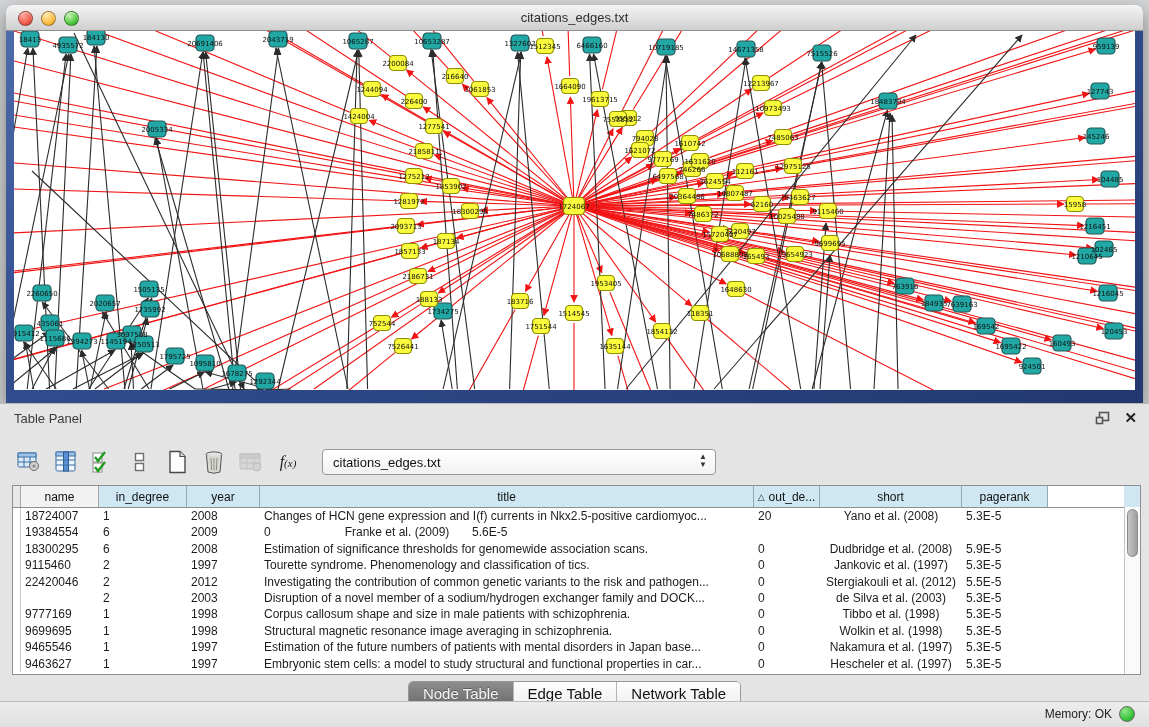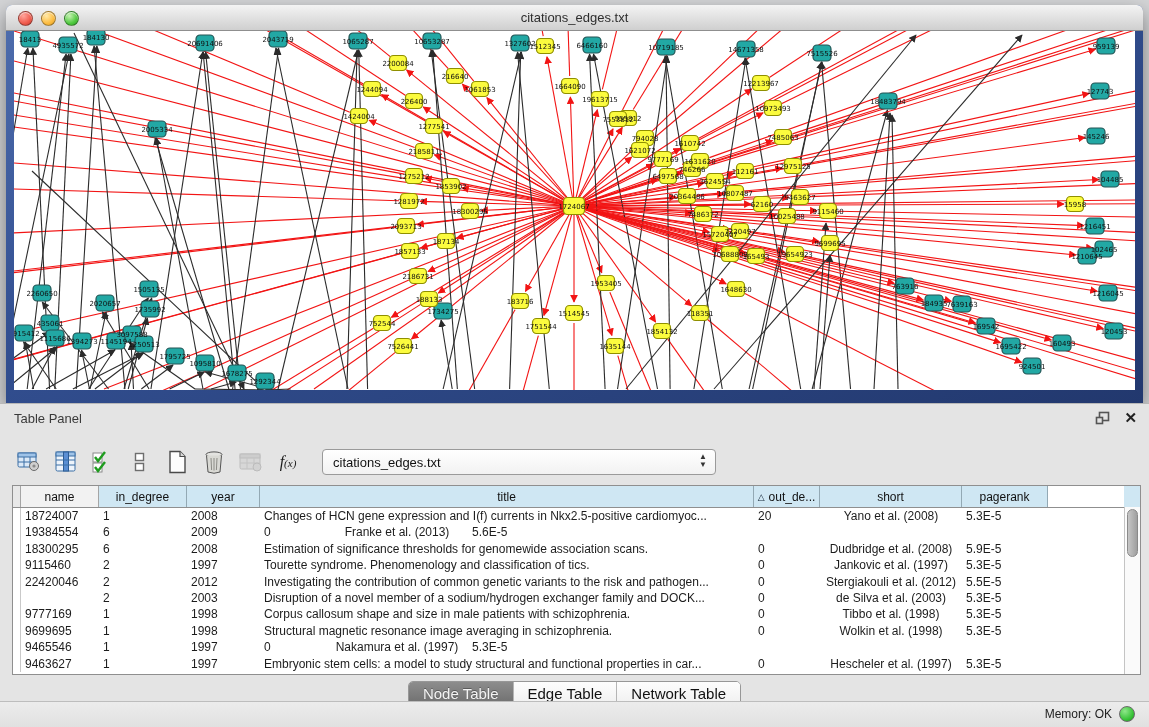--- a/index.html
+++ b/index.html
@@ -646,21 +646,21 @@
             <div class="td c-outdeg" style="width: 66px;">20</div>
             <div class="td c-short" style="width: 142px;">Yano et al. (2008)</div>
             <div class="td c-pagerank" style="width: 86px;">5.3E-5</div>
           </div>
           <div class="tr">
             <div class="td gutter" style="width: 8px;"></div>
             <div class="td c-name" style="width: 78px;">19384554</div>
             <div class="td c-indeg" style="width: 88px;">6</div>
             <div class="td c-year" style="width: 73px;">2009</div>
             <div class="td c-outdeg" style="width: 66px;">0</div>
-            <div class="td c-short" style="width: 142px;">Franke et al. (2013)</div>
+            <div class="td c-short" style="width: 142px;">Franke et al. (2009)</div>
             <div class="td c-pagerank" style="width: 86px;">5.6E-5</div>
           </div>
           <div class="tr">
             <div class="td gutter" style="width: 8px;"></div>
             <div class="td c-name" style="width: 78px;">18300295</div>
             <div class="td c-indeg" style="width: 88px;">6</div>
             <div class="td c-year" style="width: 73px;">2008</div>
             <div class="td c-title" style="width: 494px;">Estimation of significance thresholds for genomewide association scans.</div>
             <div class="td c-outdeg" style="width: 66px;">0</div>
             <div class="td c-short" style="width: 142px;">Dudbridge et al. (2008)</div>
@@ -714,20 +714,21 @@
             <div class="td c-title" style="width: 494px;">Structural magnetic resonance image averaging in schizophrenia.</div>
             <div class="td c-outdeg" style="width: 66px;">0</div>
             <div class="td c-short" style="width: 142px;">Wolkin et al. (1998)</div>
             <div class="td c-pagerank" style="width: 86px;">5.3E-5</div>
           </div>
           <div class="tr">
             <div class="td gutter" style="width: 8px;"></div>
             <div class="td c-name" style="width: 78px;">9465546</div>
             <div class="td c-indeg" style="width: 88px;">1</div>
             <div class="td c-year" style="width: 73px;">1997</div>
+            <div class="td c-title" style="width: 494px;">Estimation of the future numbers of patients with mental disorders in Japan base...</div>
             <div class="td c-outdeg" style="width: 66px;">0</div>
             <div class="td c-short" style="width: 142px;">Nakamura et al. (1997)</div>
             <div class="td c-pagerank" style="width: 86px;">5.3E-5</div>
           </div>
           <div class="tr">
             <div class="td gutter" style="width: 8px;"></div>
             <div class="td c-name" style="width: 78px;">9463627</div>
             <div class="td c-indeg" style="width: 88px;">1</div>
             <div class="td c-year" style="width: 73px;">1997</div>
             <div class="td c-title" style="width: 494px;">Embryonic stem cells: a model to study structural and functional properties in car...</div>

